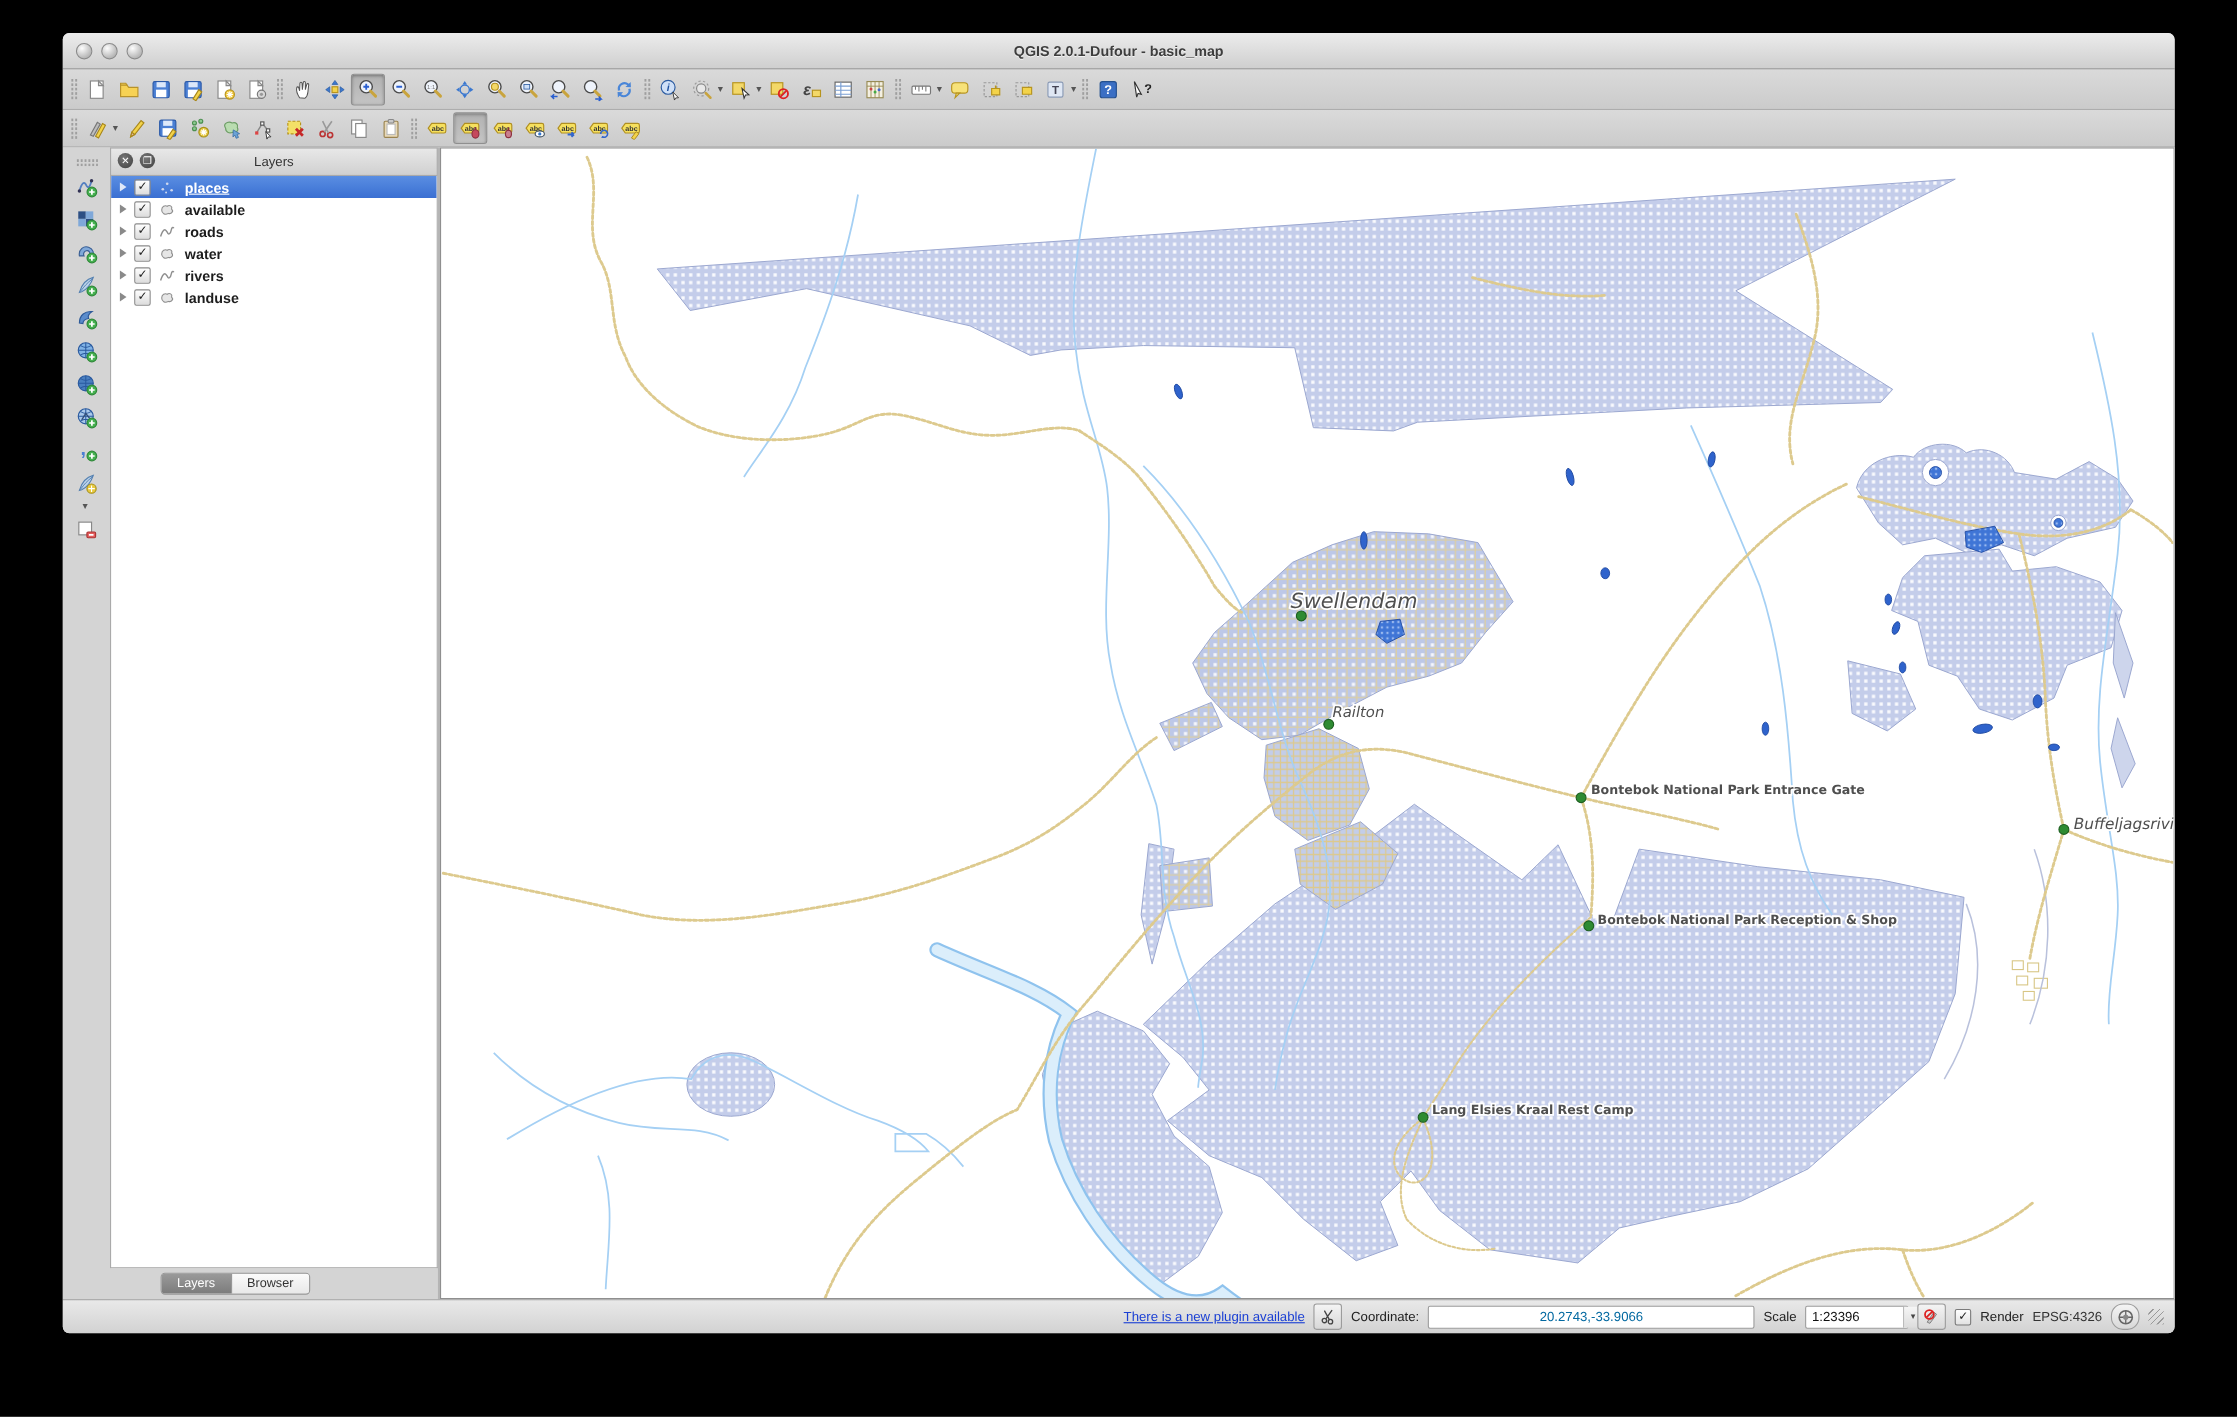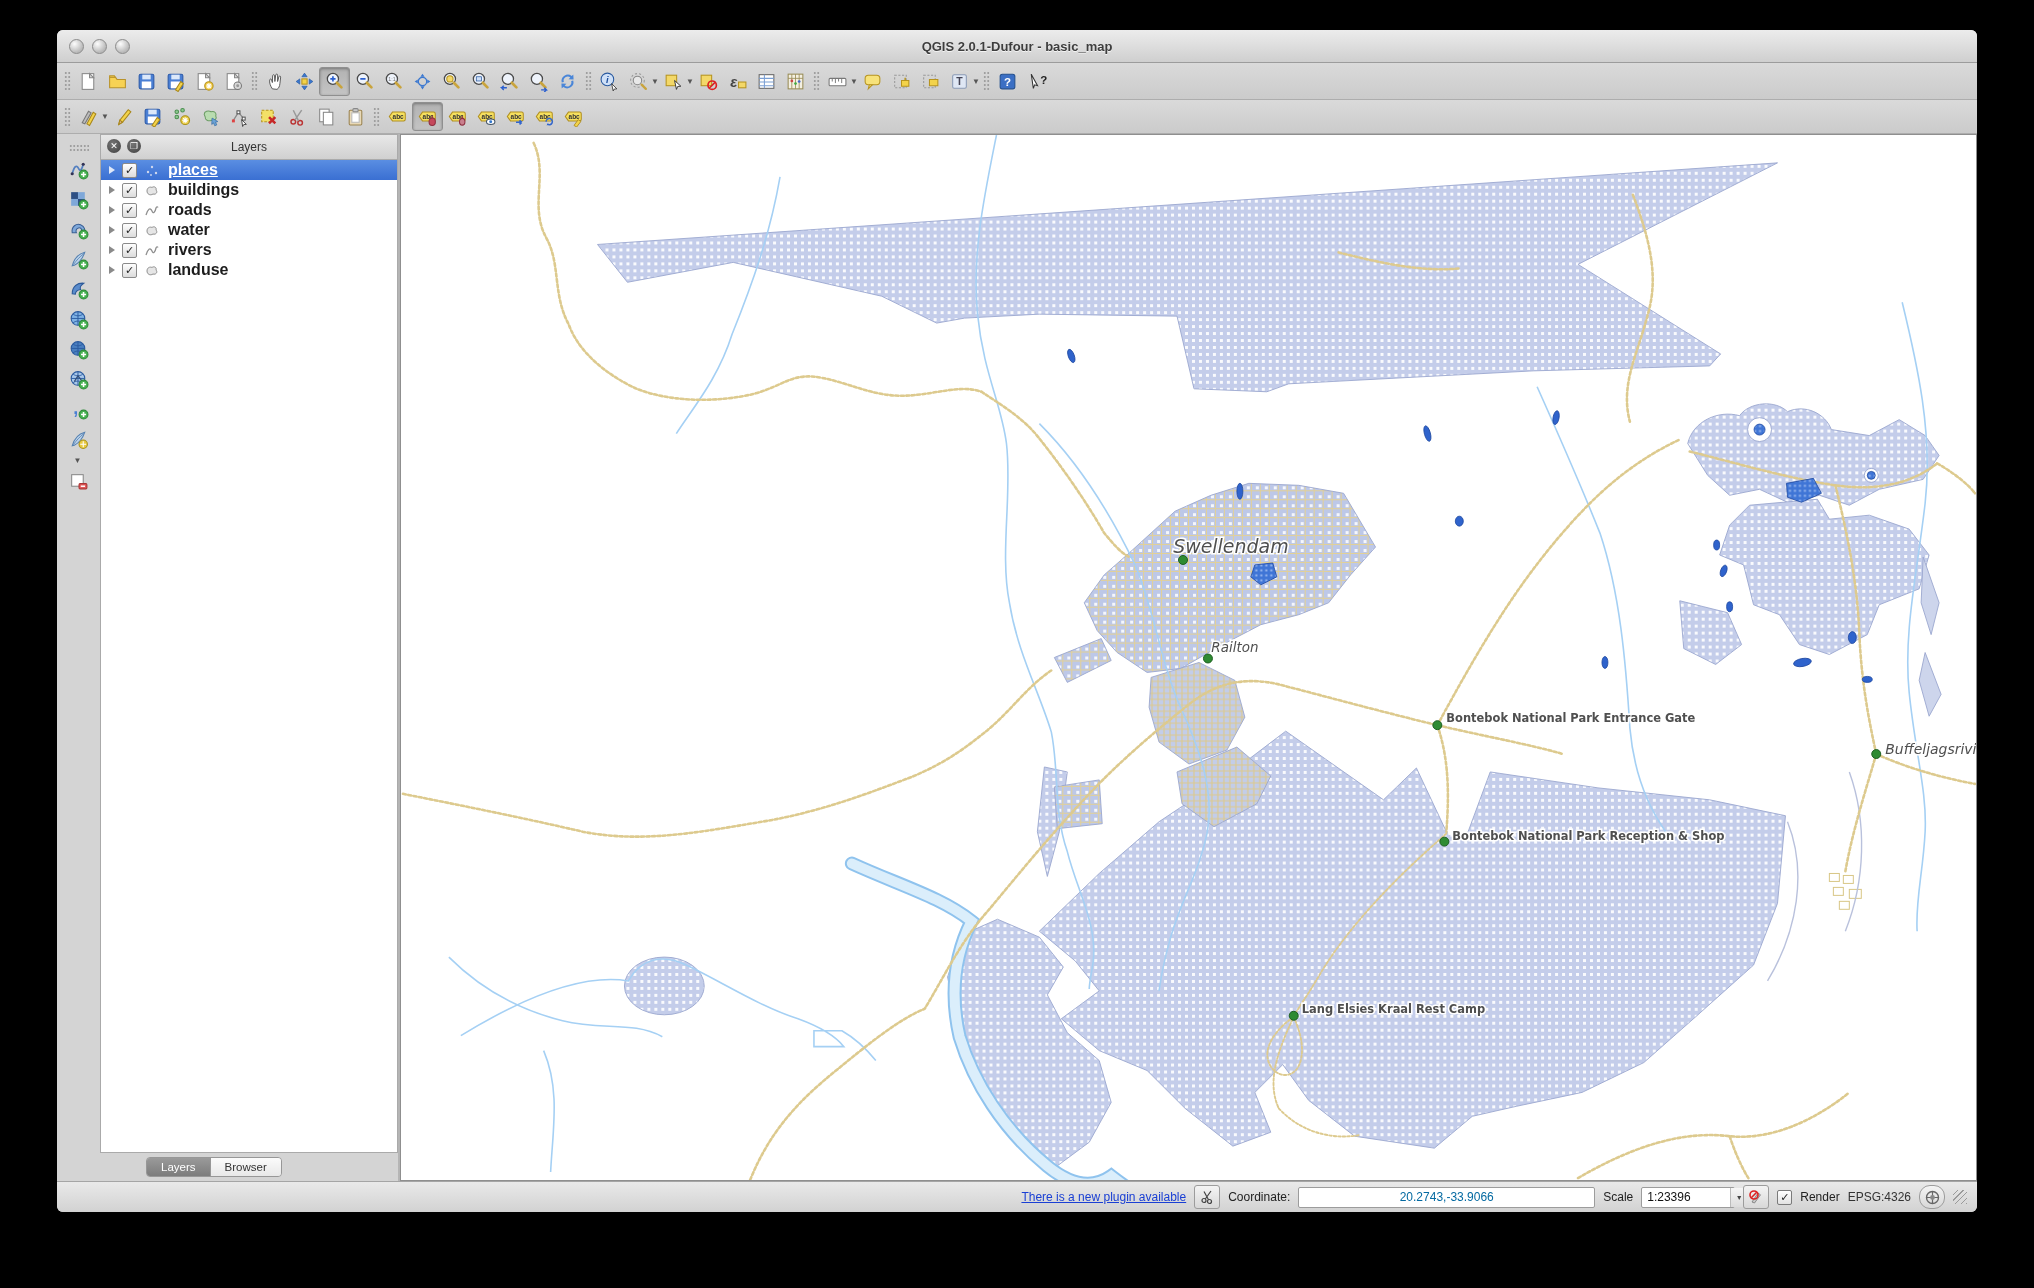--- a/index.html
+++ b/index.html
@@ -41,21 +41,21 @@
   .panel-title{font-size:12px;color:#333;}
   .layerlist{flex:1 1 auto;background:#fff;border:1px solid #aaa;border-top:none;overflow:hidden;}
   .lrow{height:20px;display:flex;align-items:center;padding-left:8px;gap:7px;}
   .lrow .tri{width:0;height:0;border-left:6px solid #8a8a8a;border-top:4px solid transparent;
              border-bottom:4px solid transparent;flex:0 0 auto;}
   .lrow.sel .tri{border-left-color:#dfe8f8;}
   .cbx{width:13px;height:13px;border:1px solid #8a8a8a;border-radius:2px;flex:0 0 auto;
        background:linear-gradient(#fefefe,#dcdcdc);font-size:11px;line-height:12px;text-align:center;
        color:#222;font-weight:bold;}
   .lrow .lic{width:17px;height:15px;flex:0 0 auto;}
-  .llabel{font-size:16px;font-weight:bold;color:#1d1d1d;}
+  .llabel{font-size:13px;font-weight:bold;color:#1d1d1d;}
   .lrow.sel{background:linear-gradient(#5a8ee2,#3a6fd2);}
   .lrow.sel .llabel{color:#fff;text-decoration:underline;}
   .panel-tabs{height:28px;background:#d4d4d4;display:flex;align-items:center;padding-left:46px;}
   .seg{display:flex;border:1px solid #979797;border-radius:4px;overflow:hidden;height:18px;}
   .seg div{padding:0 14px;font-size:11.5px;line-height:18px;}
   .seg .on{background:linear-gradient(#9a9a9a,#7c7c7c);color:#fff;}
   .seg .off{background:linear-gradient(#fbfbfb,#e8e8e8);color:#333;border-left:1px solid #979797;}
   .mapwrap{flex:1 1 auto;position:relative;border:1px solid #8f8f8f;background:#fff;overflow:hidden;}
   .mapwrap svg{position:absolute;left:0;top:0;width:100%;height:100%;}
   
@@ -551,21 +551,21 @@
               <circle cx="7" cy="12" r="0.9" fill="#cfd8ee"></circle>
             </svg>
           <span class="llabel">places</span>
         </div>
         <div class="lrow">
           <span class="tri"></span>
           <span class="cbx">✓</span>
           <svg class="lic" viewBox="0 0 17 15">
               <path d="M3,8 C3,4.5 6,3.5 8,4.5 C10,2.8 13,4.5 12,7 C14,9 12,12 9,11 C6,13 3,11 3,8 Z" fill="#e6e6e6" stroke="#8f8f8f"></path>
             </svg>
-          <span class="llabel">buildings</span>
+          <span class="llabel">available</span>
         </div>
         <div class="lrow">
           <span class="tri"></span>
           <span class="cbx">✓</span>
           <svg class="lic" viewBox="0 0 17 15">
               <path d="M2,12 C4,6 6,4 8,8 C9,11 11,10 12,5 C12.5,3.5 13.5,3.5 14,4.5" fill="none" stroke="#8f8f8f" stroke-width="1.3"></path>
             </svg>
           <span class="llabel">roads</span>
         </div>
         <div class="lrow">

